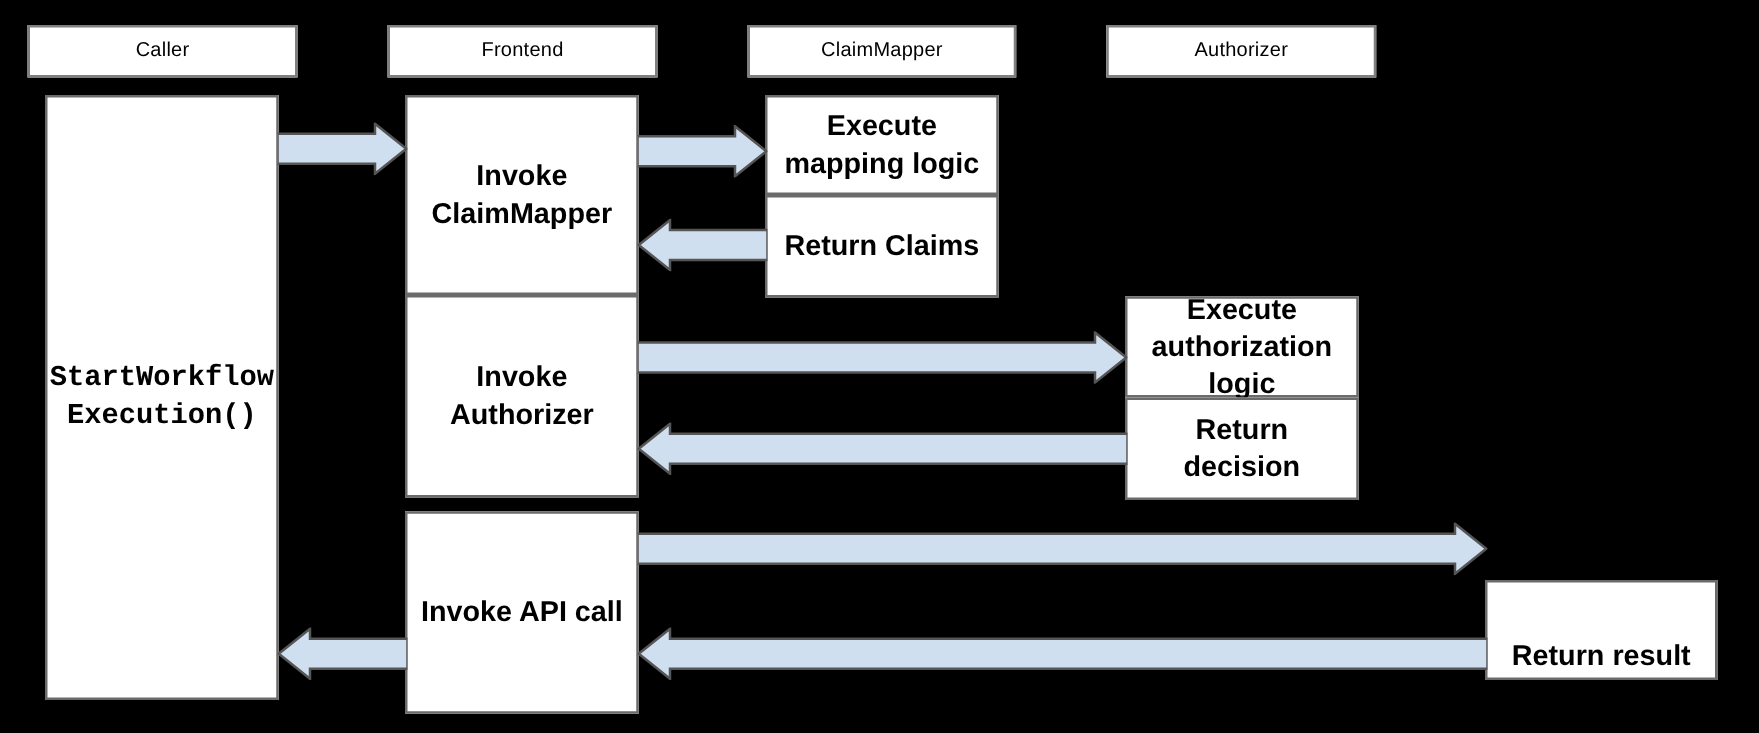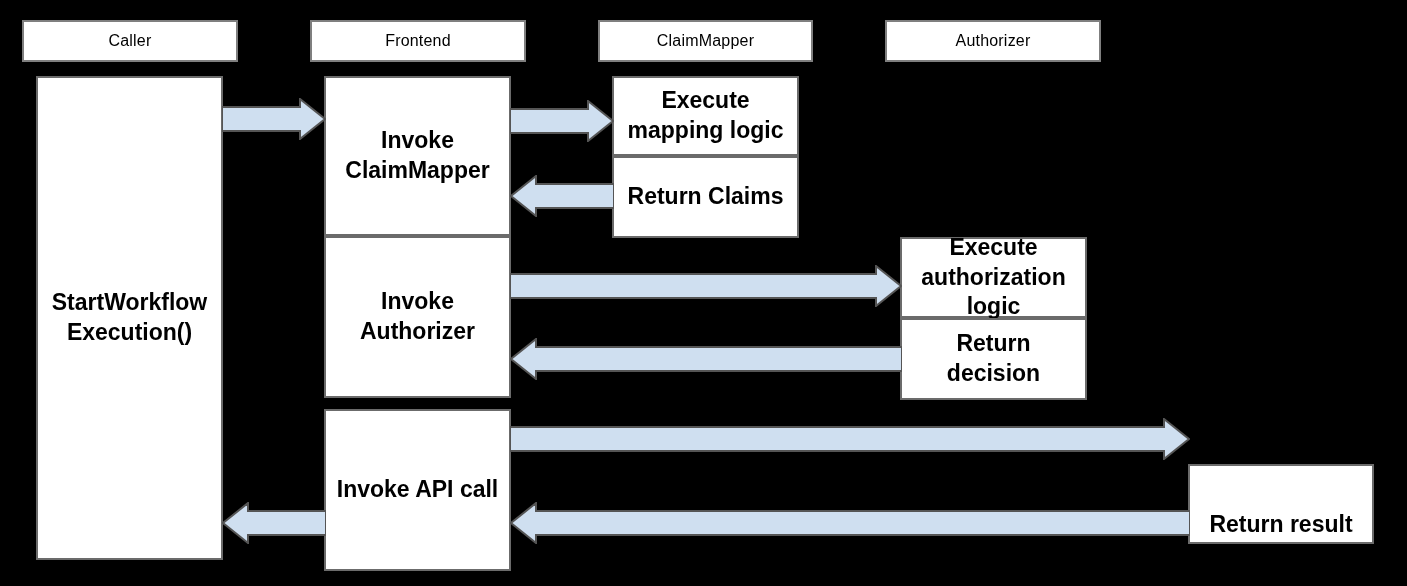--- a/index.html
+++ b/index.html
@@ -64,21 +64,21 @@
     <div class="lifeline-header" style="left: 310px; top: 20px; width: 216px; height: 42px;">
       <span>Frontend</span>
     </div>
     <div class="lifeline-header" style="left: 598px; top: 20px; width: 215px; height: 42px;">
       <span>ClaimMapper</span>
     </div>
     <div class="lifeline-header" style="left: 885px; top: 20px; width: 216px; height: 42px;">
       <span>Authorizer</span>
     </div>
     <div class="act-box" style="left: 36px; top: 76px; width: 187px; height: 484px;">
-      <span style="white-space: pre-line;">StartWorkflow
+      <span style="white-space: pre-line; font-family: Liberation Mono, monospace;">StartWorkflow
 Execution()</span>
     </div>
     <div class="act-box" style="left: 324px; top: 76px; width: 187px; height: 160px;">
       <span style="white-space: pre-line;">Invoke
 ClaimMapper</span>
     </div>
     <div class="act-box" style="left: 324px; top: 236px; width: 187px; height: 162px;">
       <span style="white-space: pre-line;">Invoke
 Authorizer</span>
     </div>

